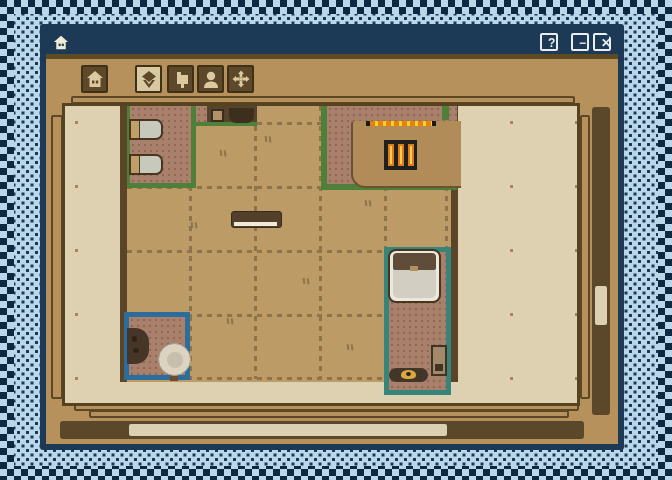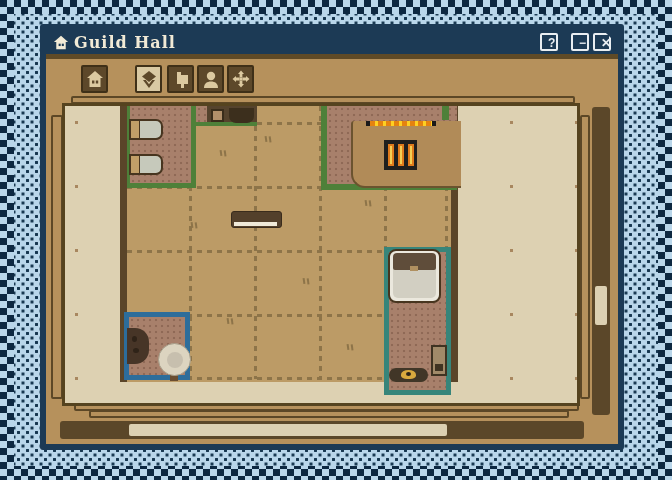--- a/index.html
+++ b/index.html
@@ -119,21 +119,20 @@
 <div class="abs window">
 
   <div class="abs titlebar">
     <span style="display:flex;">
       <svg width="16" height="15" viewBox="0 0 20 19">
         <path d="M10 1 L1 9 H4 V18 H16 V9 H19 Z" fill="#f1ead6"></path>
         <rect x="7" y="11" width="2.6" height="3" fill="#1c3a55"></rect>
         <rect x="11" y="11" width="2.6" height="3" fill="#1c3a55"></rect>
       </svg>
     </span>
-    <span class="title-text">Guild Hall</span>
     <span class="win-btns">
       <button class="win-btn help">?</button>
       <button class="win-btn minim">−</button>
       <button class="win-btn close">✕</button>
     </span>
   </div>
   <div class="abs titlebar-shadow"></div>
 
   <div class="abs tool-btn" style="left:35px;">
     <span>

